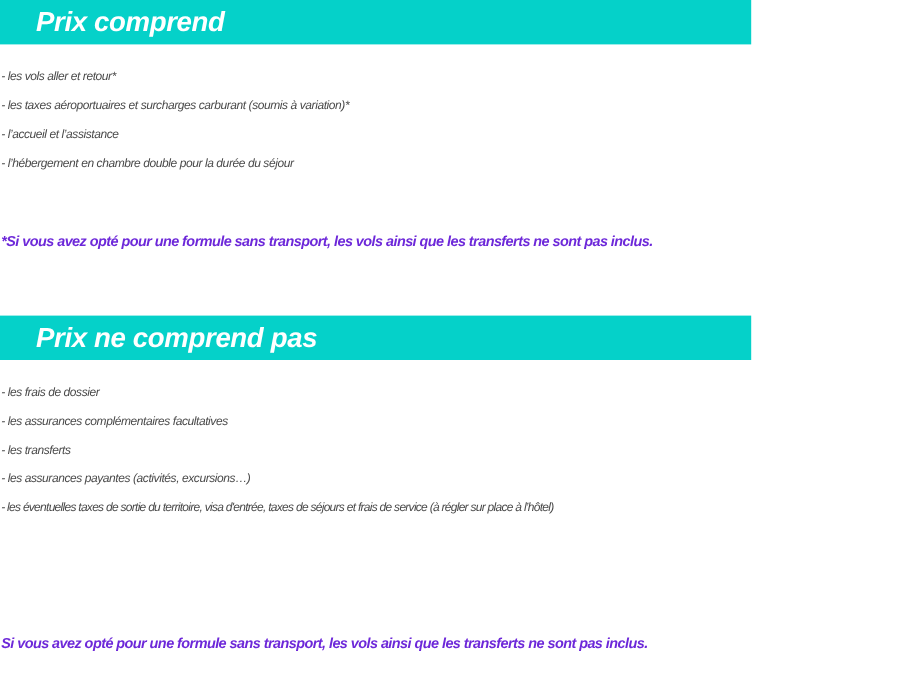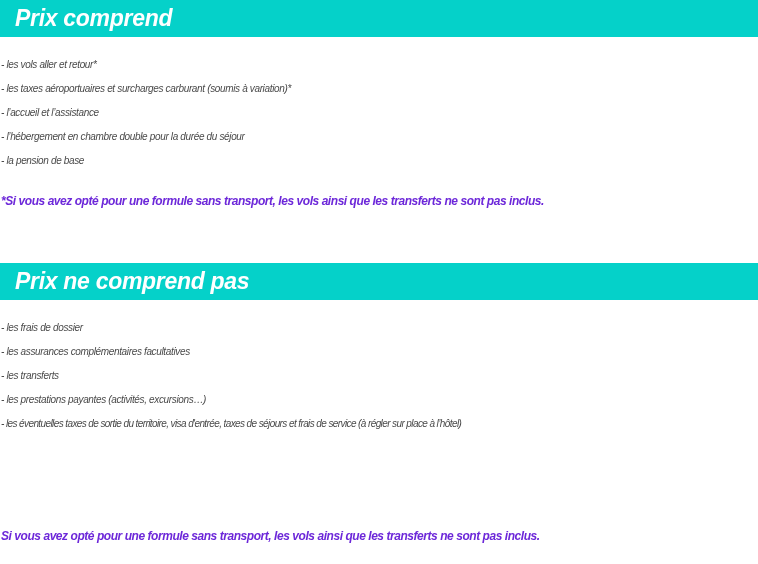--- a/index.html
+++ b/index.html
@@ -2,26 +2,26 @@
 <html><head>
   <meta charset="utf-8">
   <style>
     html, body { margin: 0; padding: 0; background: #ffffff; }
     body {
       width: 758px; height: 564px; overflow: hidden; position: relative;
       font-family: "Liberation Sans", "DejaVu Sans", sans-serif;
       color: #444444;
     }
     .band {
-      position: absolute; left: 0; width: 758px; height: 37px;
+      position: absolute; left: 0; width: 626px; height: 37px;
       background: #05d1c9;
       color: #ffffff;
       font-style: italic; font-weight: bold;
       font-size: 23px; line-height: 37px;
-      padding-left: 15px; box-sizing: border-box;
+      padding-left: 30px; box-sizing: border-box;
       letter-spacing: -0.3px;
     }
     .list { position: absolute; left: 1px; margin: 0; padding: 0; list-style: none; }
     .list li {
       font-style: italic; font-size: 10px; line-height: 24px; height: 24px;
       white-space: nowrap; letter-spacing: -0.35px; color: #4a4a4a;
     }
     .note {
       position: absolute; left: 1px;
       font-style: italic; font-weight: bold; font-size: 12px;
@@ -32,27 +32,26 @@
 <body>
 
 <div class="band" style="top:0;">
   <span>Prix comprend</span>
 </div>
 <ul class="list" style="top:53px;">
   <li>- les vols aller et retour*</li>
   <li>- les taxes aéroportuaires et surcharges carburant (soumis à variation)*</li>
   <li>- l’accueil et l’assistance</li>
   <li>- l’hébergement en chambre double pour la durée du séjour</li>
-  <li>- la pension de base</li>
 </ul>
 <div class="note" style="top:191px;">*Si vous avez opté pour une formule sans transport, les vols ainsi que les transferts ne sont pas inclus.</div>
 
 <div class="band" style="top:263px;">
   <span>Prix ne comprend pas</span>
 </div>
 <ul class="list" style="top:316px;">
   <li>- les frais de dossier</li>
   <li>- les assurances complémentaires facultatives</li>
   <li>- les transferts</li>
-  <li>- les prestations payantes (activités, excursions…)</li>
+  <li>- les assurances payantes (activités, excursions…)</li>
   <li style="letter-spacing:-0.6px;">- les éventuelles taxes de sortie du territoire, visa d'entrée, taxes de séjours et frais de service (à régler sur place à l’hôtel)</li>
 </ul>
 <div class="note" style="top:526px;">Si vous avez opté pour une formule sans transport, les vols ainsi que les transferts ne sont pas inclus.</div>
 
 </body></html>

